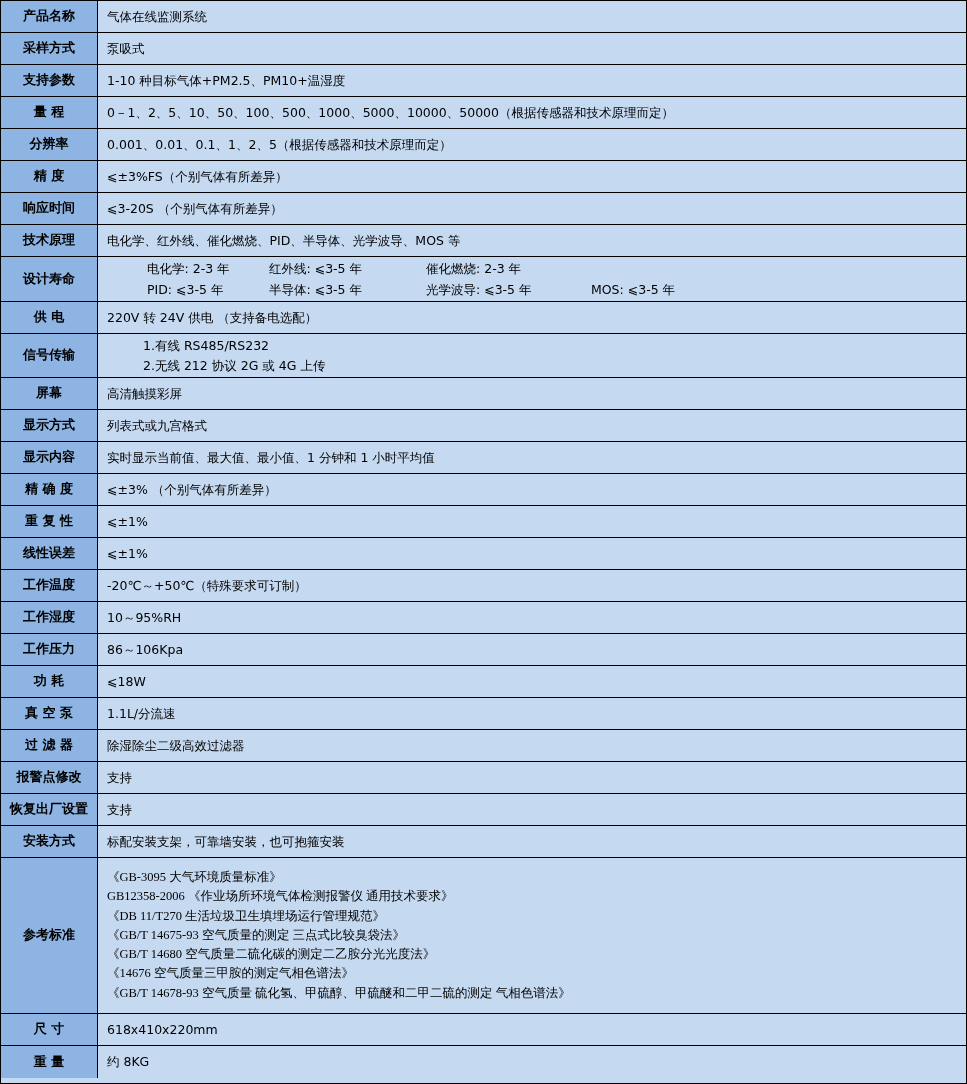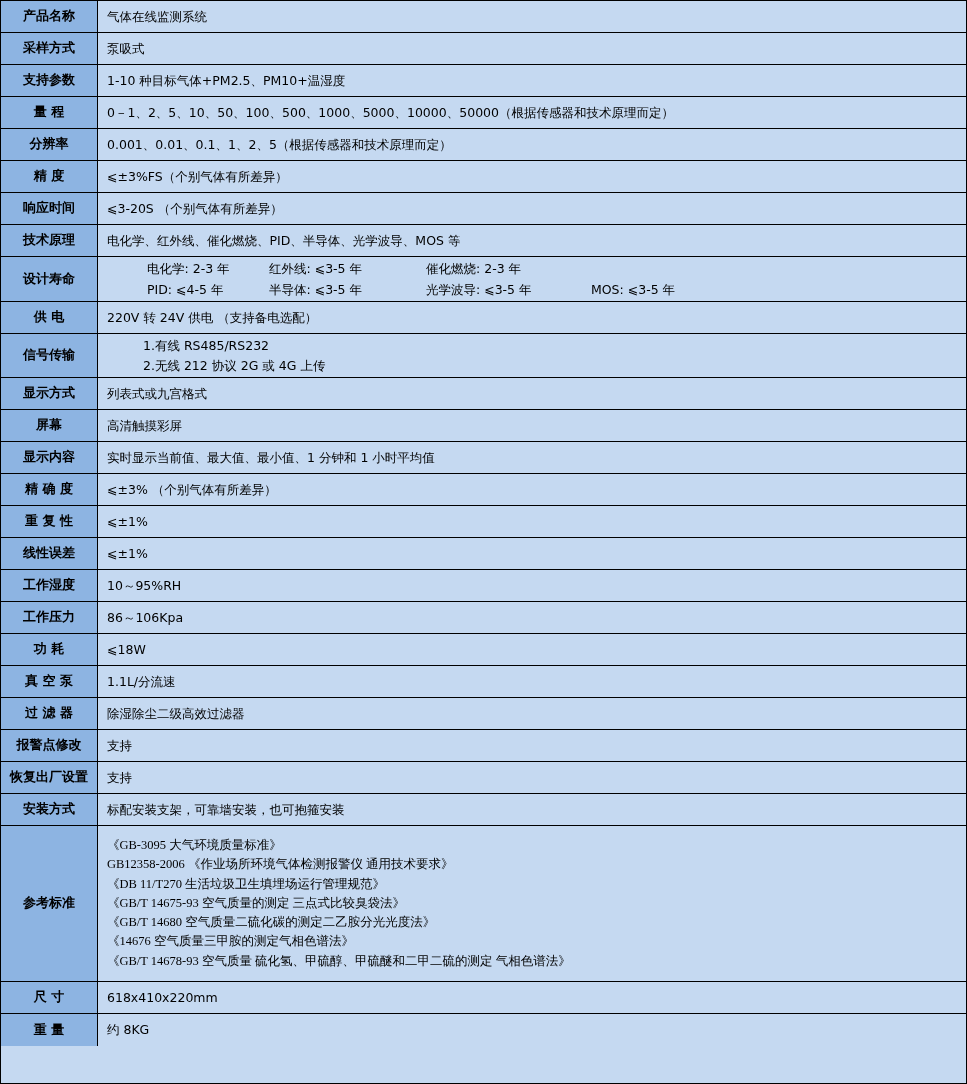--- a/index.html
+++ b/index.html
@@ -121,21 +121,21 @@
 
   <div class="row h2a">
     <div class="cell label">设计寿命</div>
     <div class="cell value">
       <div class="seg-row">
         <span class="seg1">电化学: 2-3 年</span>
         <span class="seg2">红外线: ⩽3-5 年</span>
         <span class="seg3">催化燃烧: 2-3 年</span>
       </div>
       <div class="seg-row">
-        <span class="seg1">PID: ⩽4-5 年</span>
+        <span class="seg1">PID: ⩽3-5 年</span>
         <span class="seg2">半导体: ⩽3-5 年</span>
         <span class="seg3">光学波导: ⩽3-5 年</span>
         <span class="seg4">MOS: ⩽3-5 年</span>
       </div>
     </div>
   </div>
 
   <div class="row">
     <div class="cell label">供  电</div>
     <div class="cell value">
@@ -145,34 +145,34 @@
 
   <div class="row h2b">
     <div class="cell label">信号传输</div>
     <div class="cell value">
       <div class="line">1.有线 RS485/RS232</div>
       <div class="line">2.无线 212 协议 2G 或 4G 上传</div>
     </div>
   </div>
 
   <div class="row">
+    <div class="cell label">屏幕</div>
+    <div class="cell value">
+        <span class="line">高清触摸彩屏</span>
+      </div>
+  </div>
+
+  <div class="row">
     <div class="cell label">显示方式</div>
     <div class="cell value">
         <span class="line">列表式或九宫格式</span>
       </div>
   </div>
 
   <div class="row">
-    <div class="cell label">屏幕</div>
-    <div class="cell value">
-        <span class="line">高清触摸彩屏</span>
-      </div>
-  </div>
-
-  <div class="row">
     <div class="cell label">显示内容</div>
     <div class="cell value">
         <span class="line">实时显示当前值、最大值、最小值、1 分钟和 1 小时平均值</span>
       </div>
   </div>
 
   <div class="row">
     <div class="cell label">精 确 度</div>
     <div class="cell value">
         <span class="line">⩽±3% （个别气体有所差异）</span>
@@ -186,20 +186,26 @@
       </div>
   </div>
 
   <div class="row">
     <div class="cell label">线性误差</div>
     <div class="cell value">
         <span class="line">⩽±1%</span>
       </div>
   </div>
 
+  <div class="row">
+    <div class="cell label">工作温度</div>
+    <div class="cell value">
+        <span class="line">-20℃～+50℃（特殊要求可订制）</span>
+      </div>
+  </div>
 
   <div class="row">
     <div class="cell label">工作湿度</div>
     <div class="cell value">
         <span class="line">10～95%RH</span>
       </div>
   </div>
 
   <div class="row">
     <div class="cell label">工作压力</div>

